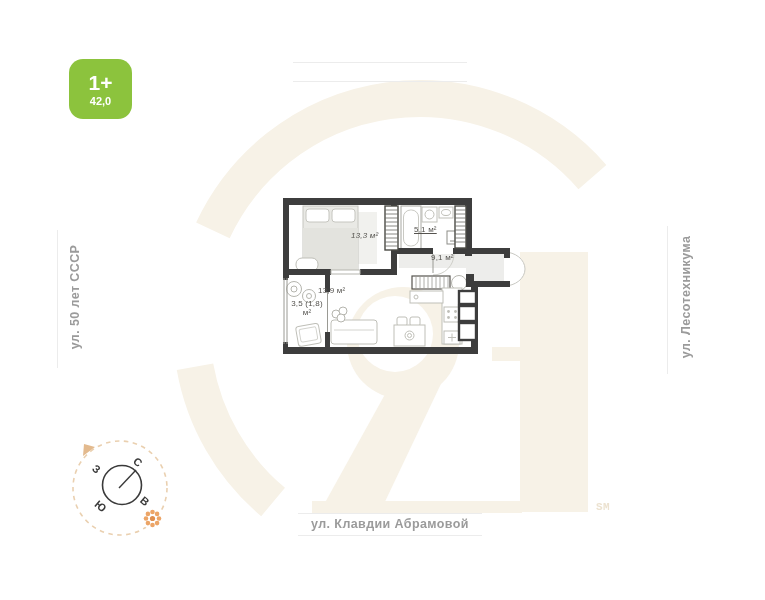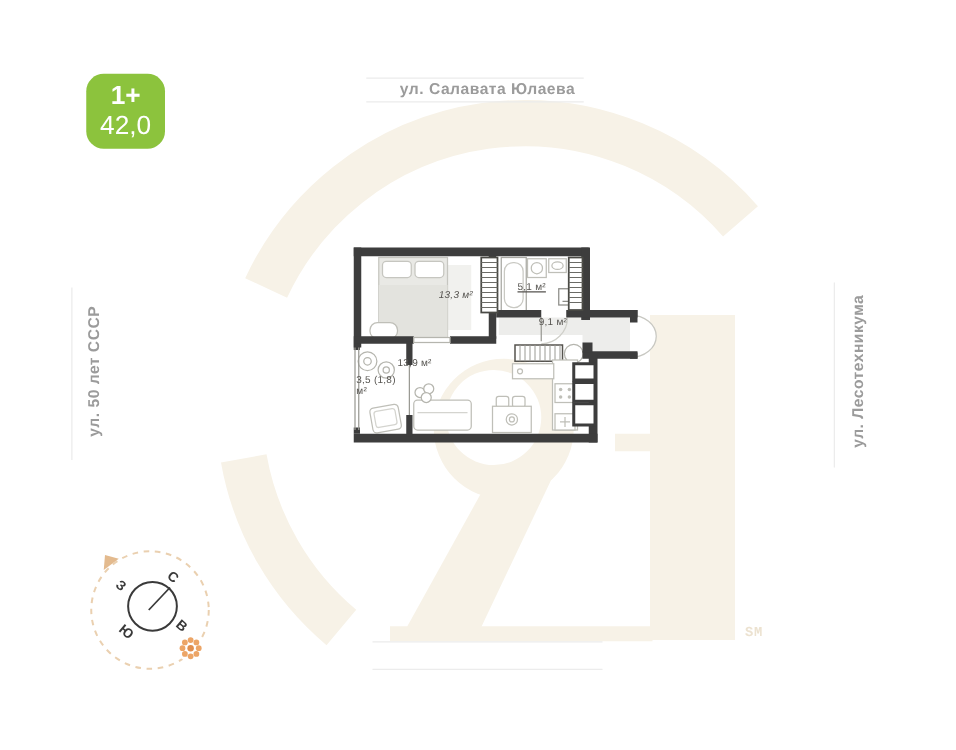--- a/index.html
+++ b/index.html
@@ -7,23 +7,23 @@
          font-family:"Liberation Sans", sans-serif;}
   #plan-svg{position:absolute;left:0;top:0;z-index:1;}
   .txt{position:absolute;z-index:5;}
   .street{color:#9b9b9b;font-size:12.5px;font-weight:600;letter-spacing:.4px;white-space:nowrap;}
   .street-h{width:200px;text-align:center;}
   .street-v{transform:translate(-50%,-50%) rotate(-90deg);}
   .badge{position:absolute;left:69px;top:59px;width:63px;height:60px;border-radius:14px;
          background:#8cc33d;z-index:6;display:flex;flex-direction:column;align-items:center;
          justify-content:center;color:#fff;line-height:1.12;}
   .badge .b1{font-size:21px;font-weight:700;}
-  .badge .b2{font-size:21px;font-weight:400;}
+  .badge .b2{font-size:11px;font-weight:700;}
   .area-label{color:#55534f;font-size:8px;letter-spacing:.2px;white-space:nowrap;}
-  .area-2line{width:44px;line-height:9px;}
+  .area-2line{width:44px;text-align:center;line-height:9px;}
   .compass-letter{font-size:11px;font-weight:600;color:#3a3a3a;transform:rotate(40deg);}
   .sm{color:#ece2d0;font-size:11px;font-weight:700;letter-spacing:.5px;font-family:Liberation Mono, monospace;}
 </style>
 </head>
 <body>
 
 <div id="stage">
 
   <svg id="plan-svg" width="765" height="600" viewBox="0 0 765 600">
 
@@ -196,21 +196,21 @@
       <circle cx="122" cy="485" r="19.5" fill="#ffffff" stroke="#3a3a3a" stroke-width="1.6"></circle>
       <line x1="119" y1="488" x2="136" y2="470" stroke="#3a3a3a" stroke-width="1.4"></line>
     </g>
   </svg>
 
   <div class="badge">
     <div class="b1">1+</div>
     <div class="b2">42,0</div>
   </div>
 
-  <div class="txt street street-h" style="left:290px;top:64px;">ул. Салавата Юлаева</div>
+  <div class="txt street street-h" style="left:290px;top:517px;">ул. Клавдии Абрамовой</div>
   <div class="txt street street-v" style="left:75px;top:297px;">ул. 50 лет СССР</div>
   <div class="txt street street-v" style="left:686px;top:297px;">ул. Лесотехникума</div>
 
   <div class="txt area-label" style="left:351px;top:231px;font-style:italic;">13,3 м²</div>
   <div class="txt area-label" style="left:414px;top:225px;text-decoration:underline;">5,1 м²</div>
   <div class="txt area-label" style="left:431px;top:253px;">9,1 м²</div>
   <div class="txt area-label" style="left:318px;top:286px;">13,9 м²</div>
   <div class="txt area-label area-2line" style="left:285px;top:299px;">
     <div>3,5 (1,8)</div>
     <div>м²</div>

